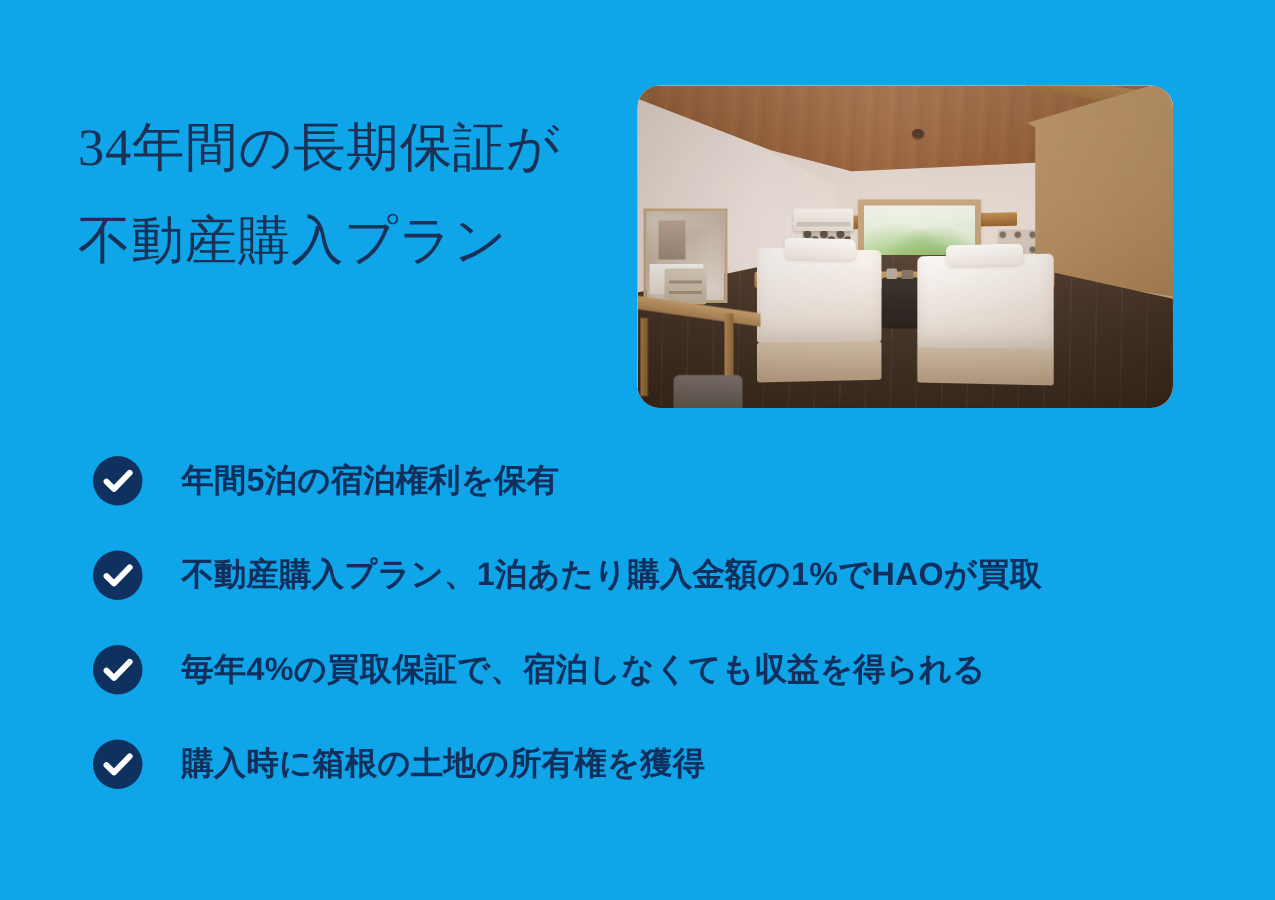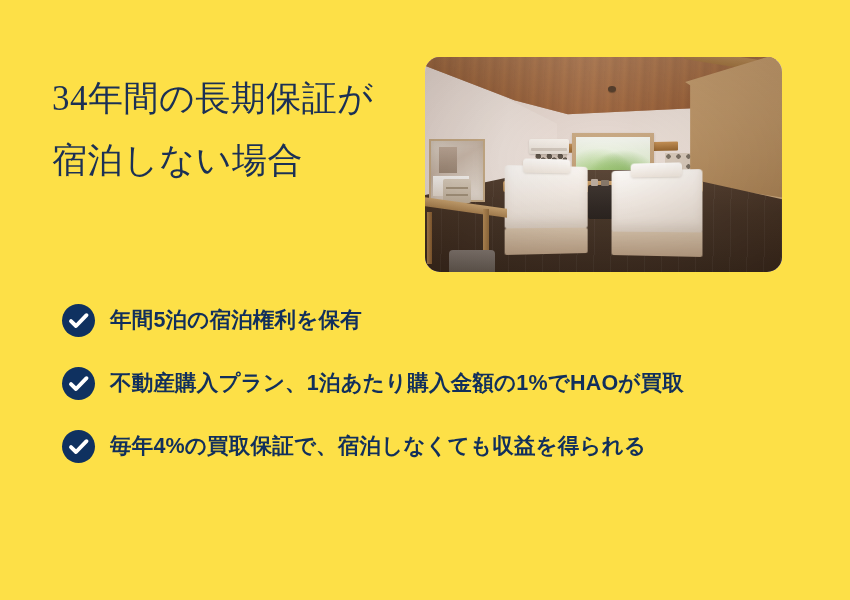--- a/index.html
+++ b/index.html
@@ -12,21 +12,21 @@
 
   body {
     background:#fdf6ef;
     font-family:"Liberation Sans", sans-serif;
     -webkit-font-smoothing:antialiased;
   }
 
   .slide {
     position:relative;
     width:850px; height:600px;
-    background:#fde047;
+    background:#0ea5e9;
   }
 
   
   .headline {
     position:absolute;
     left:52px; top:68px;
     width:372px;
     color:#1b3055;
     font-family:"Liberation Serif", "DejaVu Serif", serif;
     font-size:35px;
@@ -347,37 +347,37 @@
   .check-icon {
     flex:0 0 auto;
     width:33px; height:33px;
     border-radius:50%;
     background:#0f3160;
     position:relative;
   }
   .check-icon svg { position:absolute; inset:0; }
 
   .bullet-text {
-    margin-left:15px;
+    margin-left:26px;
     color:#112f5c;
     font-size:21.5px;
     font-weight:700;
     line-height:1.2;
     letter-spacing:0.2px;
     white-space:nowrap;
   }
 </style>
 </head>
 <body>
 
 <div class="slide">
 
   <h1 class="headline">
     <span class="hl-line">34年間の長期保証が</span>
-    <span class="hl-line">宿泊しない場合</span>
+    <span class="hl-line">不動産購入プラン</span>
   </h1>
 
   <div class="photo-wrap">
     <div class="photo">
       <div class="wall-back"></div>
       <div class="wall-left"></div>
       <div class="wall-right"></div>
 
       <div class="ceiling"></div>
       <div class="ceiling-beam"></div>
@@ -449,16 +449,24 @@
 
     <li class="bullet">
       <span class="check-icon">
         <svg viewBox="0 0 33 33" width="33" height="33" aria-hidden="true">
           <path d="M9 17.1 L14 22 L24.5 11.2" fill="none" stroke="#ffffff" stroke-width="3.9" stroke-linecap="round" stroke-linejoin="round"></path>
         </svg>
       </span>
       <span class="bullet-text">毎年4%の買取保証で、宿泊しなくても収益を得られる</span>
     </li>
 
+    <li class="bullet">
+      <span class="check-icon">
+        <svg viewBox="0 0 33 33" width="33" height="33" aria-hidden="true">
+          <path d="M9 17.1 L14 22 L24.5 11.2" fill="none" stroke="#ffffff" stroke-width="3.9" stroke-linecap="round" stroke-linejoin="round"></path>
+        </svg>
+      </span>
+      <span class="bullet-text">購入時に箱根の土地の所有権を獲得</span>
+    </li>
 
   </ul>
 
 </div>
 
 </body></html>

